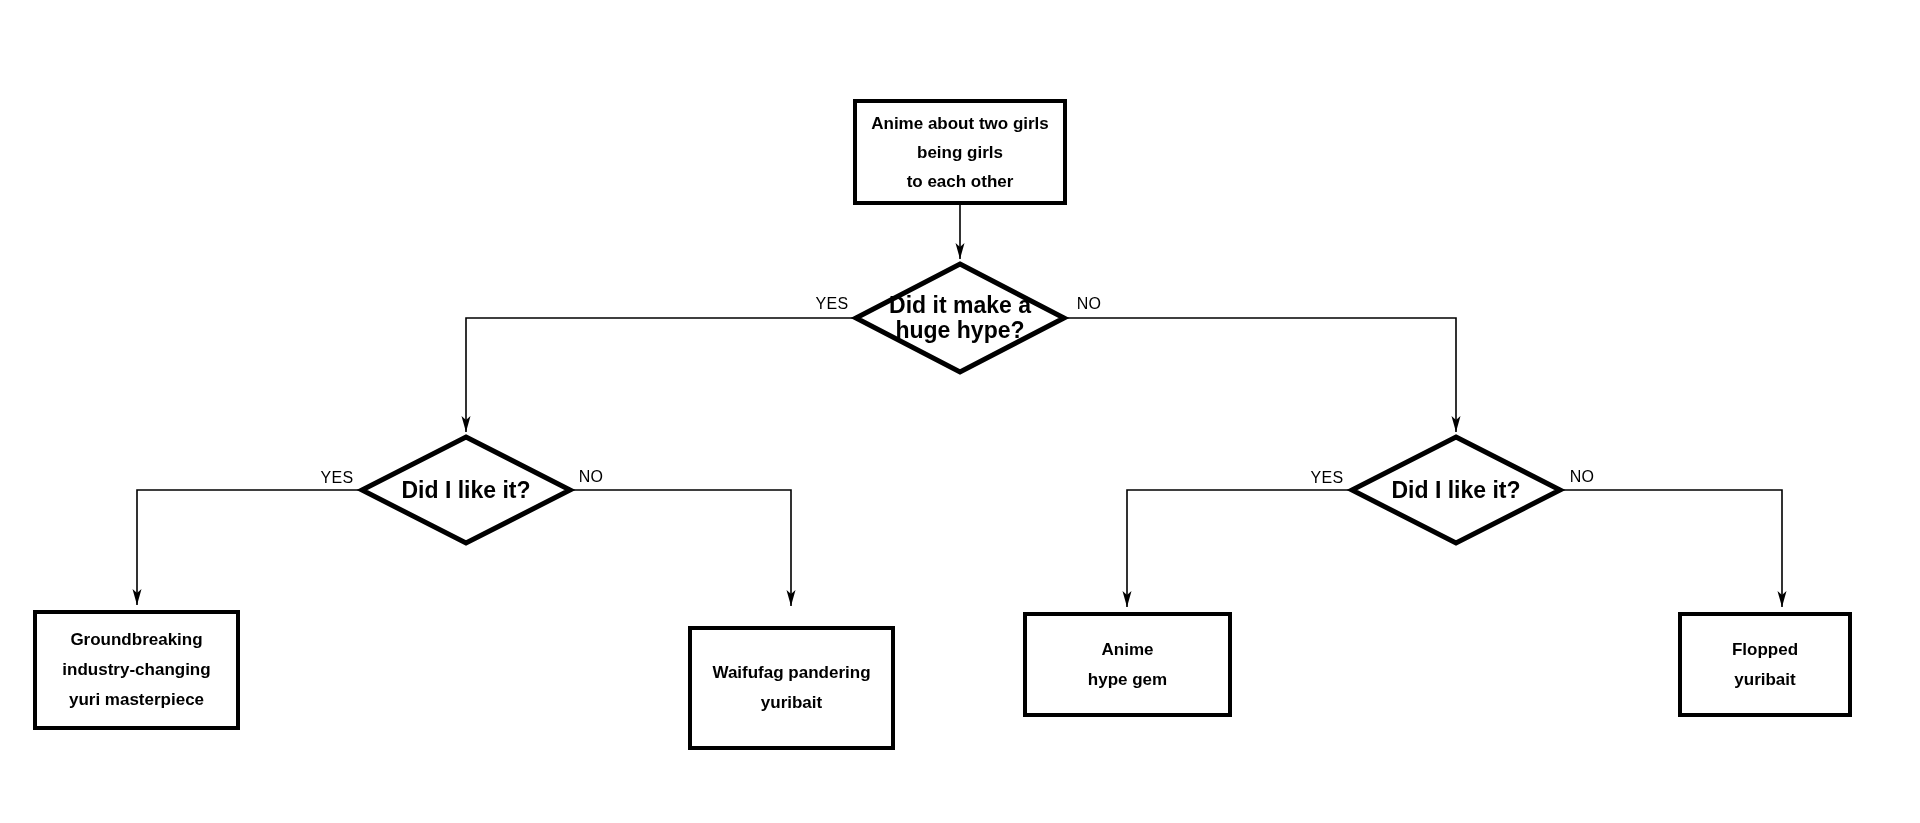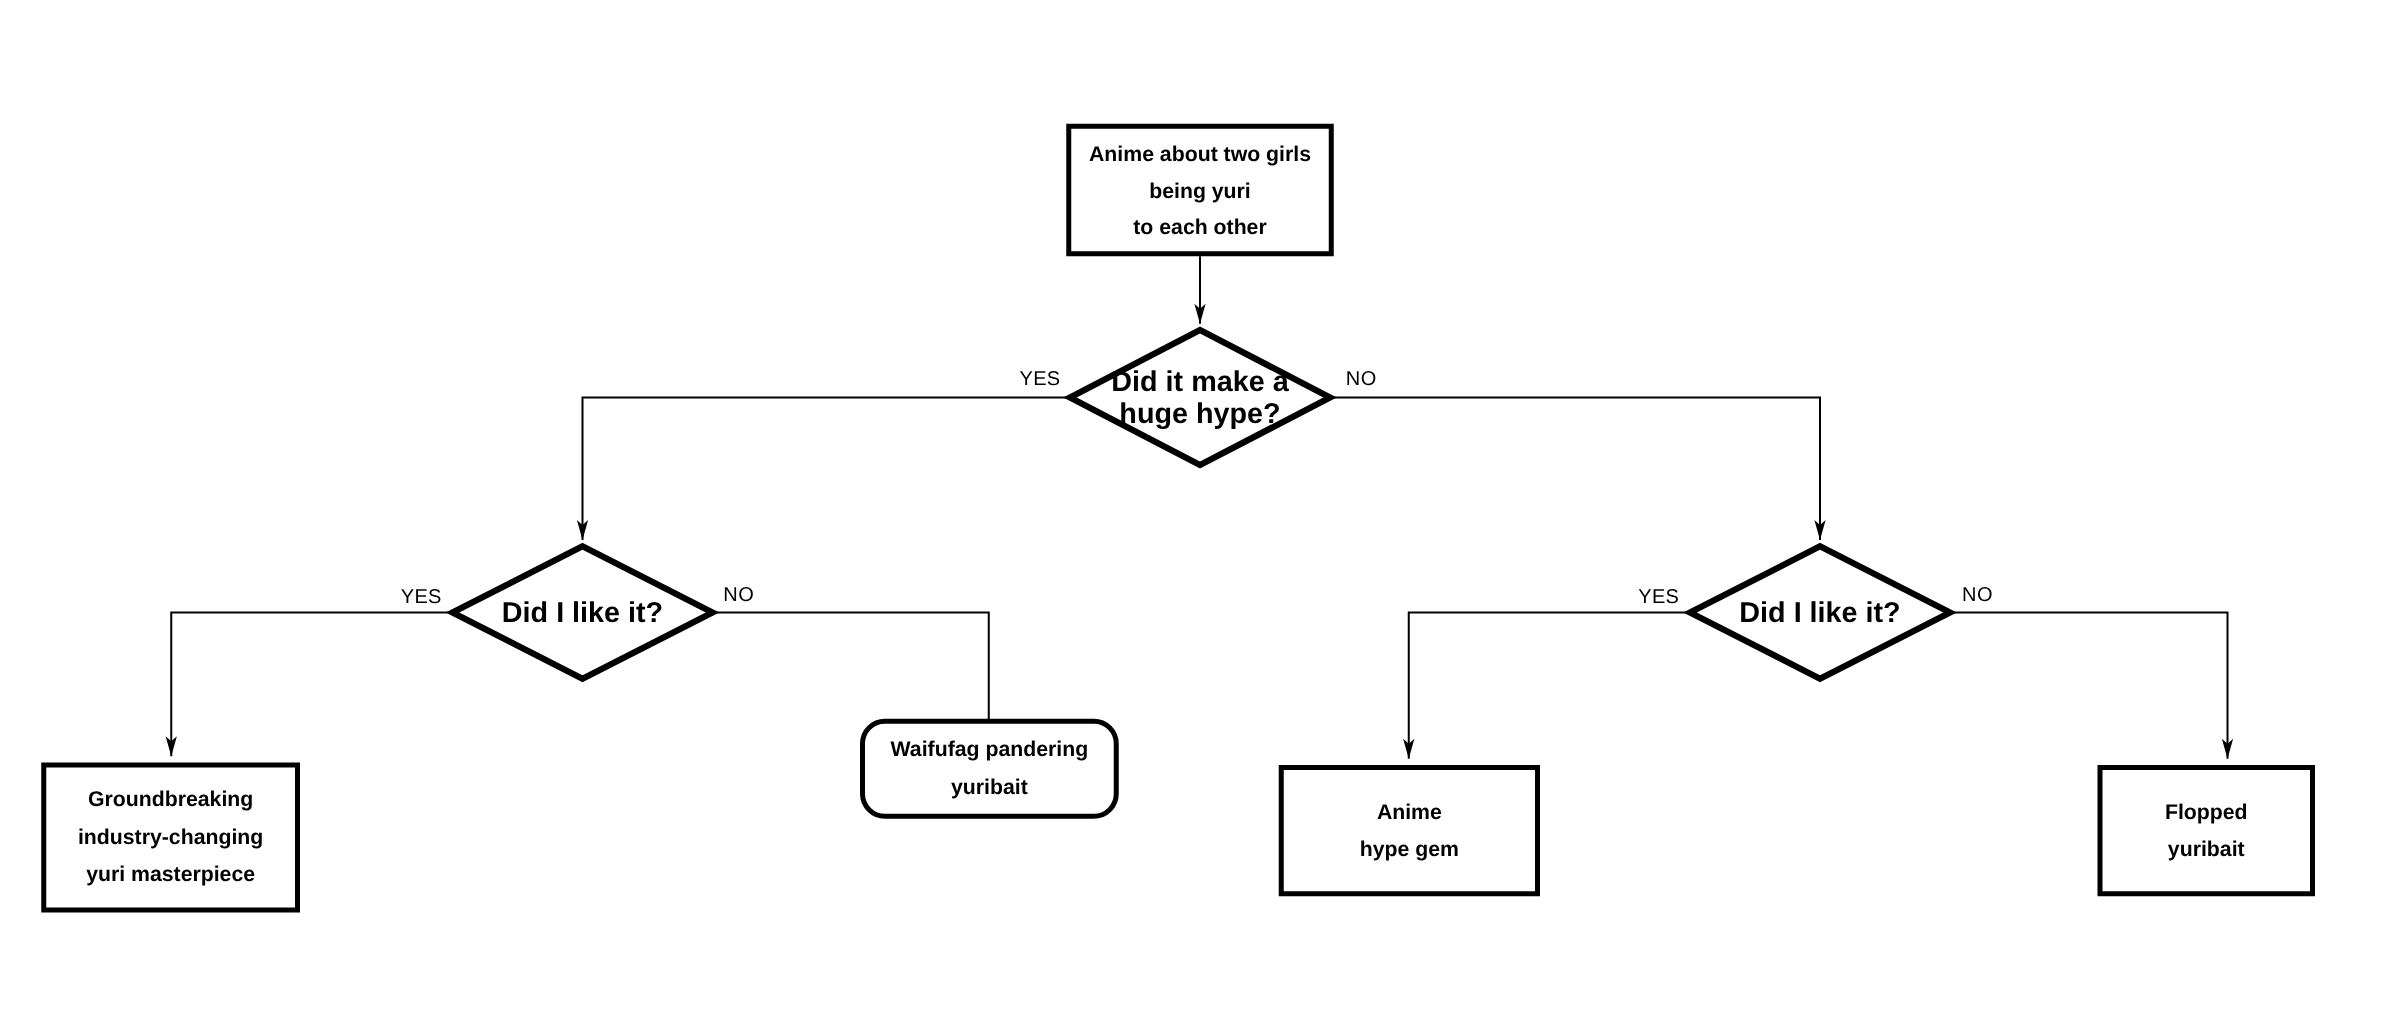--- a/index.html
+++ b/index.html
@@ -93,21 +93,21 @@
 
     <polyline class="wire" points="1560,490 1782,490 1782,607" marker-end="url(#arrow)"></polyline>
 
     <polygon class="diamond" points="960,264 1064,318 960,372 856,318"></polygon>
     <polygon class="diamond" points="466,437 570,490 466,543 362,490"></polygon>
     <polygon class="diamond" points="1456,437 1560,490 1456,543 1352,490"></polygon>
   </svg>
 
   <div class="node" style="left:853px; top:62px; width:214px; height:106px; line-height:29px;margin-top:37px;">
     <div class="line">Anime about two girls</div>
-    <div class="line">being yuri</div>
+    <div class="line">being girls</div>
     <div class="line">to each other</div>
   </div>
 
   <div class="diamond-label" style="left:960px; top:318px;">
     <div class="line">Did it make a</div>
     <div class="line">huge hype?</div>
   </div>
   <div class="diamond-label" style="left:466px; top:490px;">Did I like it?</div>
   <div class="diamond-label" style="left:1456px; top:490px;">Did I like it?</div>
 
@@ -117,21 +117,21 @@
   <div class="branch-label" style="left:591px; top:477px;">NO</div>
   <div class="branch-label" style="left:1327px; top:478px;">YES</div>
   <div class="branch-label" style="left:1582px; top:477px;">NO</div>
 
   <div class="node" style="left:33px; top:610px; width:207px; height:120px;">
     <div class="line">Groundbreaking</div>
     <div class="line">industry-changing</div>
     <div class="line">yuri masterpiece</div>
   </div>
 
-  <div class="node" style="left:688px; top:575px; width:207px; height:80px;border-radius:20px;">
+  <div class="node" style="left:688px; top:626px; width:207px; height:124px;">
     <div class="line">Waifufag pandering</div>
     <div class="line">yuribait</div>
   </div>
 
   <div class="node" style="left:1023px; top:612px; width:209px; height:105px;">
     <div class="line">Anime</div>
     <div class="line">hype gem</div>
   </div>
 
   <div class="node" style="left:1678px; top:612px; width:174px; height:105px;">

